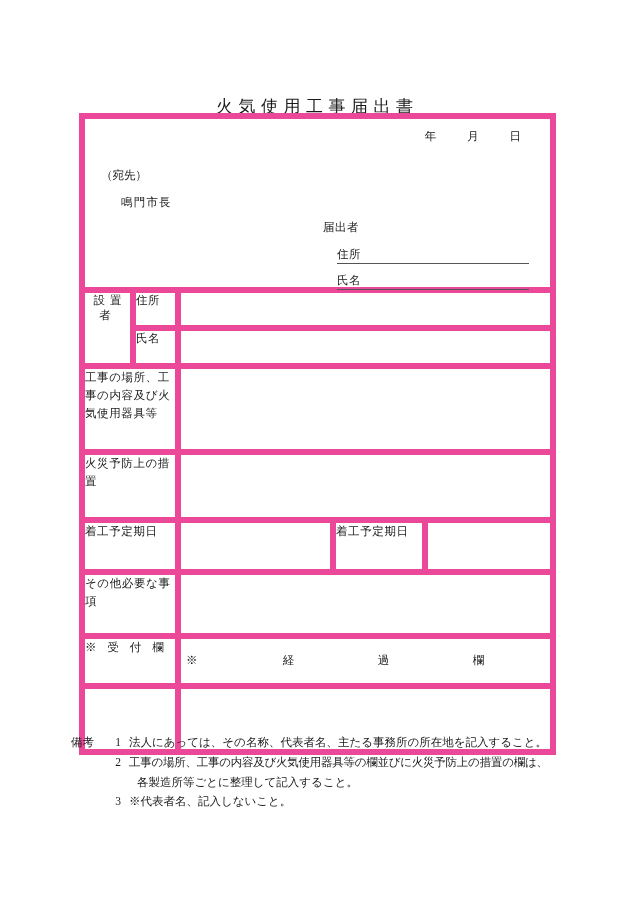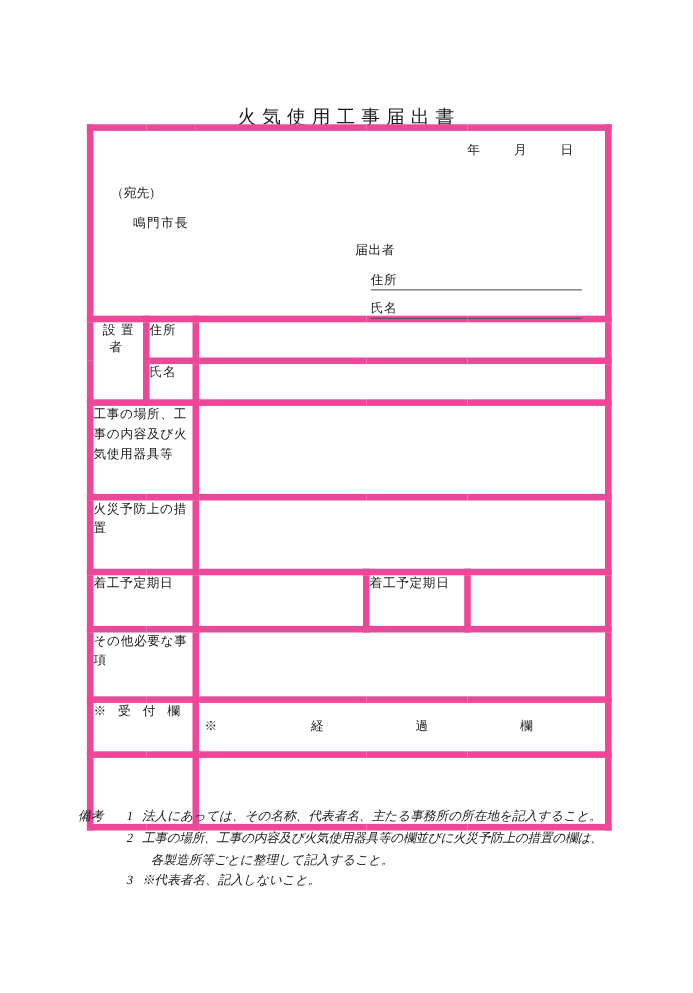--- a/index.html
+++ b/index.html
@@ -155,21 +155,20 @@
   }
 
   
   .remarks {
     position: absolute;
     left: 71px;
     top: 733px;
     width: 500px;
     font-size: 11.5px;
     line-height: 1.72;
-    font-style: italic;
   }
   .remarks-row {
     display: flex;
     align-items: flex-start;
     white-space: nowrap;
   }
   .rm-head {
     width: 36px;
     flex: 0 0 36px;
   }

